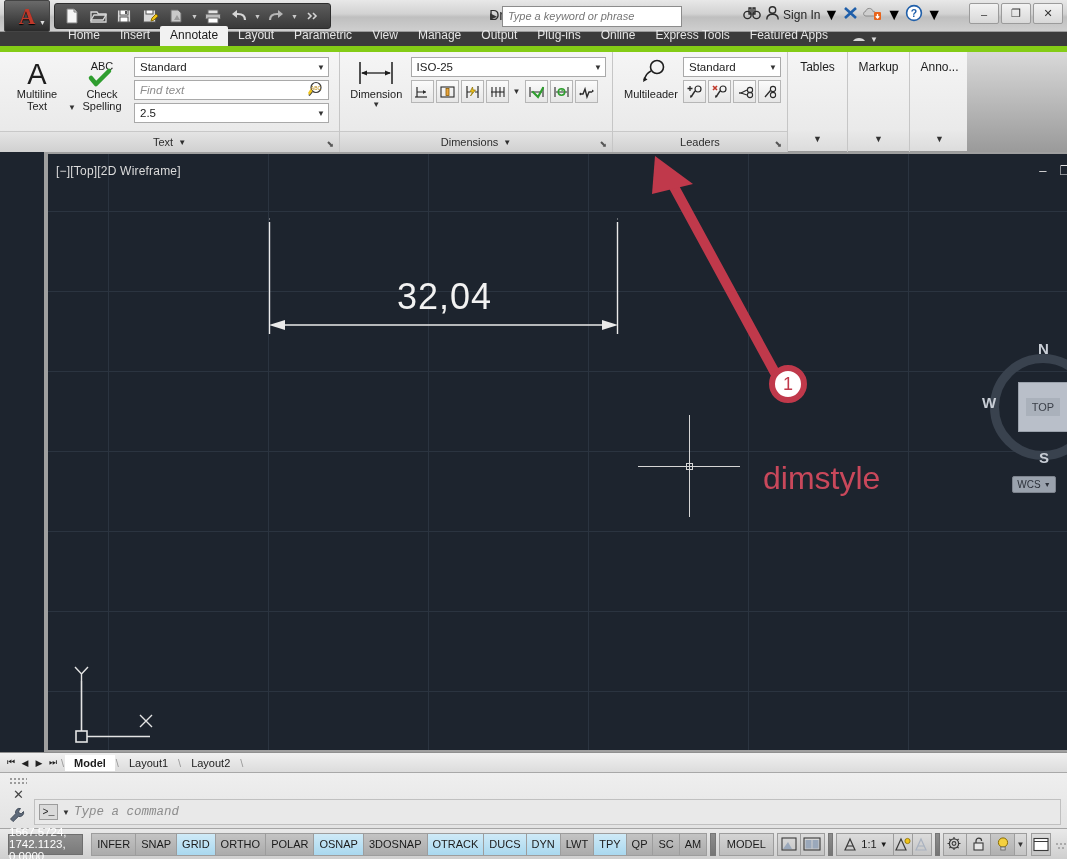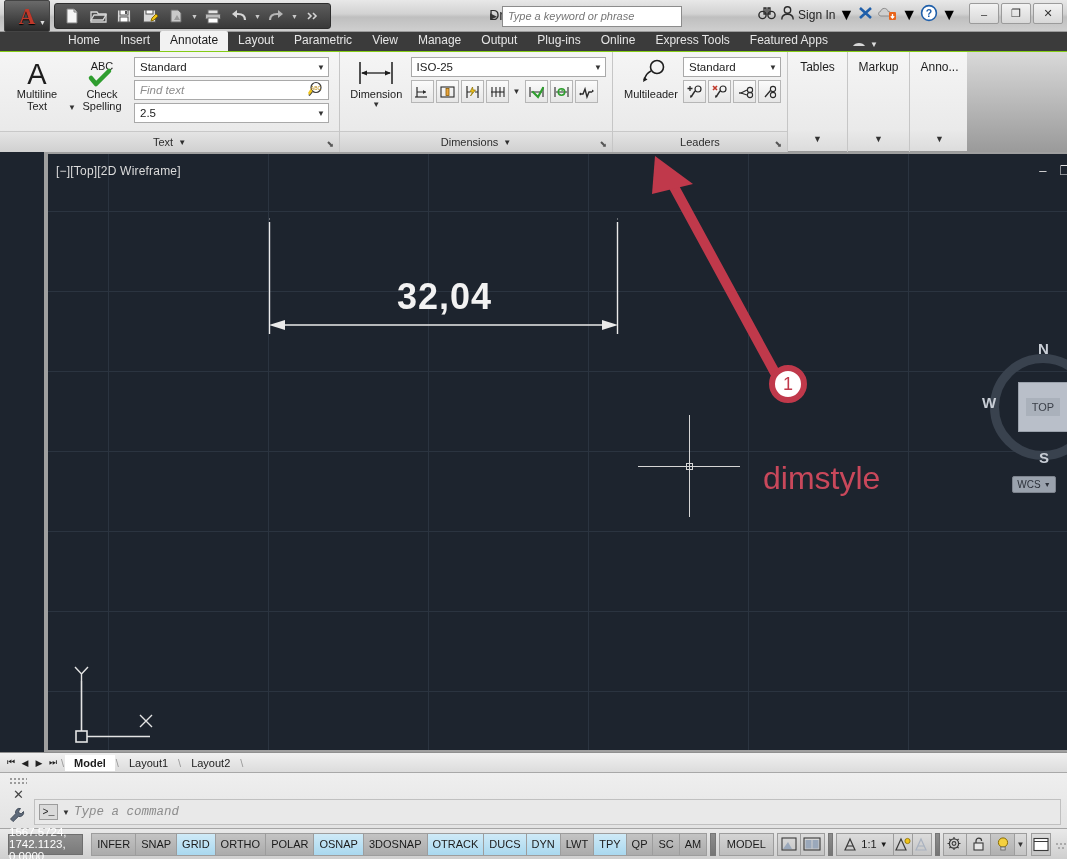--- a/index.html
+++ b/index.html
@@ -47,34 +47,34 @@
   }
   .search-wrap {
     position:absolute; left:485px; top:5px; height:22px; display:flex; align-items:center;
   }
   .search-arrow { color:#333; font-size:9px; padding:0 5px; }
   .search-box {
     width:180px; height:21px; background:#fff; border:1px solid #8c8c8c;
     font-size:11px; color:#777; font-style:italic; padding:3px 5px;
     font-family:"Liberation Sans",sans-serif;
   }
-  .tb-right { position:absolute; right:110px; top:4px; display:flex; align-items:center; gap:3px; }
+  .tb-right { position:absolute; right:125px; top:4px; display:flex; align-items:center; gap:3px; }
   .tb-item { display:flex; align-items:center; gap:4px; font-size:12px; color:#1f1f1f; }
   .win-ctl { position:absolute; right:4px; top:3px; display:flex; gap:2px; }
   .win-btn {
     width:30px; height:21px; background:linear-gradient(to bottom,#f3f3f3,#d8d8d8);
     border:1px solid #9b9b9b; border-radius:2px;
     display:flex; align-items:center; justify-content:center; font-size:11px; color:#333;
   }
 
   
   .ribbon-tabs {
     position:absolute; left:0; top:32px; width:1067px; height:20px;
     background:#3b3b3b; display:flex; align-items:flex-end; padding-left:58px;
-    border-bottom:1px solid #84cc16;
+    border-bottom:6px solid #84cc16;
   }
   .rtab { font-size:12px; color:#e6e6e6; padding:2px 10px 3px; line-height:15px; }
   .rtab.active { background:#f2f2f2; color:#1a1a1a; border-radius:2px 2px 0 0; }
   .rtab-icon { margin-left:14px; display:flex; align-items:center; gap:4px; padding-bottom:2px;}
 
   
   .ribbon {
     position:absolute; left:0; top:52px; width:1067px; height:100px;
     background:linear-gradient(to bottom,#f5f5f5 0%,#eaeaea 78%,#dcdcdc 100%);
     border-bottom:1px solid #9a9a9a;
@@ -126,21 +126,20 @@
   .grid-lines { position:absolute; inset:0; }
   .gl-v { position:absolute; top:0; bottom:0; width:1px; background:#2b3440; }
   .gl-h { position:absolute; left:0; right:0; height:1px; background:#2b3440; }
 
   .vp-label { position:absolute; left:8px; top:10px; font-size:12px; color:#dcdcdc; letter-spacing:0.2px;}
   .vp-ctl { position:absolute; right:12px; top:9px; display:flex; gap:13px; color:#e0e0e0; font-size:13px;}
 
   .dim-text {
     position:absolute; font-size:36px; color:#f2f2f2; font-family:"Liberation Sans",sans-serif;
     letter-spacing:1px;
-    font-weight:bold;
   }
   .annot-text {
     position:absolute; font-size:32px; color:#c9485b; font-family:"Liberation Sans",sans-serif;
   }
   .callout {
     position:absolute; width:38px; height:38px; border-radius:50%;
     background:#fff; border:6px solid #c0394b;
     display:flex; align-items:center; justify-content:center;
     font-size:18px; color:#c0394b; font-weight:normal;
   }

